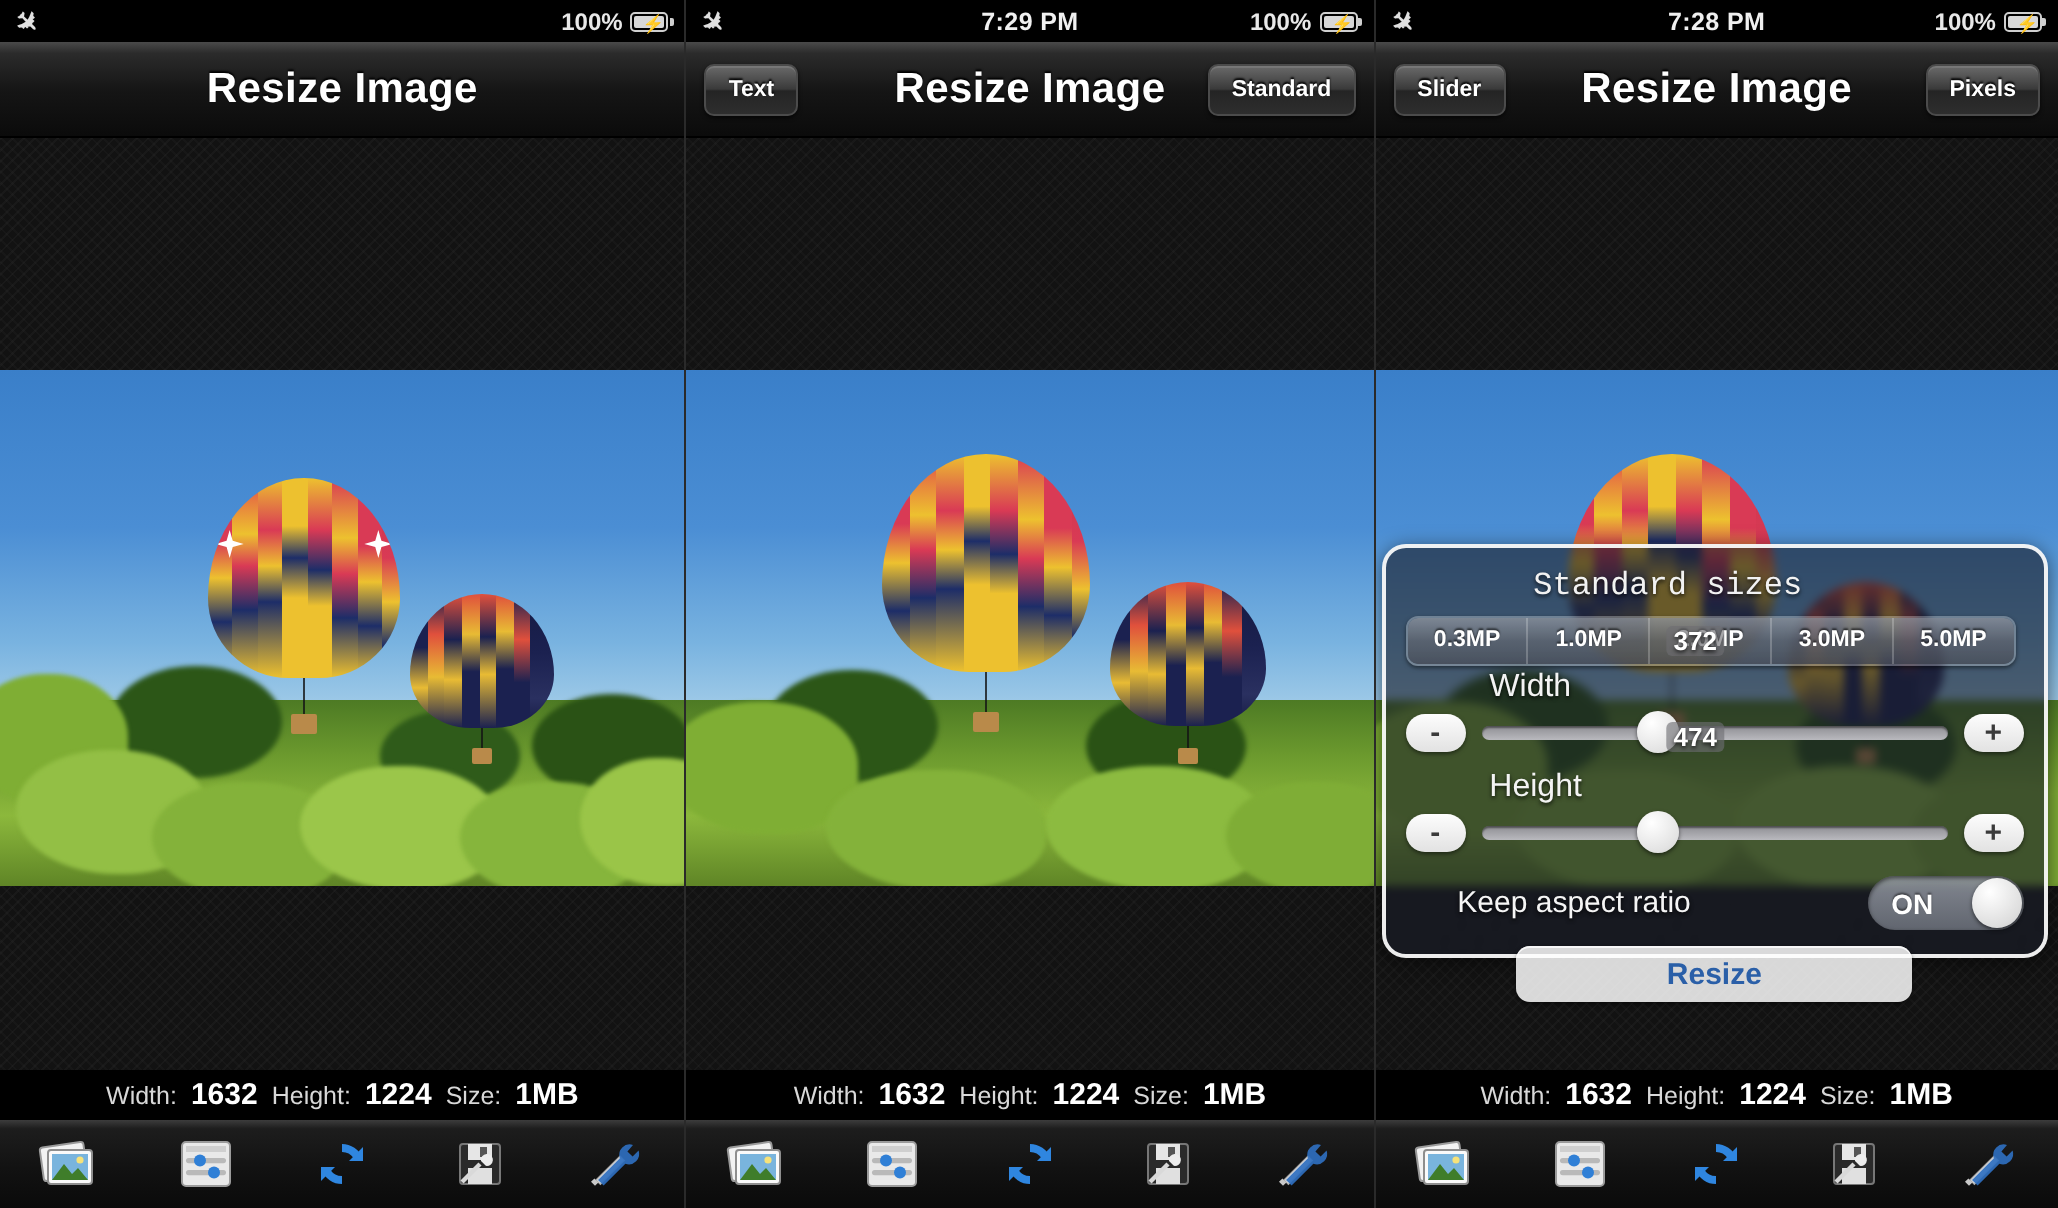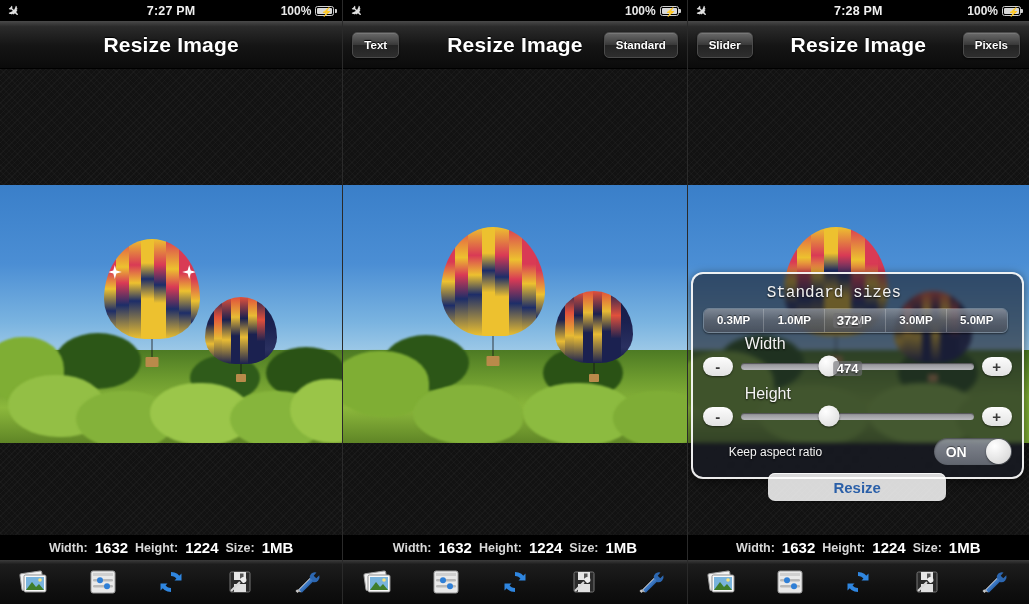--- a/index.html
+++ b/index.html
@@ -79,34 +79,34 @@
   .seg{display:flex;border-radius:6px;overflow:hidden;border:1px solid rgba(255,255,255,.28);
     box-shadow:0 1px 2px rgba(0,0,0,.5);}
   .seg-item{flex:1;text-align:center;padding:5px 0 6px;color:#fff;font-size:11.5px;font-weight:bold;
     background:linear-gradient(180deg,rgba(145,150,160,.78) 0%,rgba(96,101,112,.78) 50%,rgba(74,79,90,.80) 100%);
     border-right:1px solid rgba(255,255,255,.22);text-shadow:0 -1px 1px rgba(0,0,0,.6);cursor:pointer;}
   .seg-item:last-child{border-right:none;}
   .seg.mp{margin-right:4px;}
 
   
   .toggle-row{display:flex;align-items:center;margin-top:11px;}
-  .toggle-label{font-size:12px;color:#f5f5f5;text-shadow:0 1px 2px rgba(0,0,0,.85);
+  .toggle-label{font-size:15px;color:#f5f5f5;text-shadow:0 1px 2px rgba(0,0,0,.85);
     margin:0 auto 0 26px;}
   .switch{position:relative;width:78px;height:27px;border-radius:14px;
     background:linear-gradient(180deg,rgba(150,155,165,.85),rgba(110,115,125,.85));
     box-shadow:0 1px 2px rgba(0,0,0,.55) inset;display:flex;align-items:center;cursor:pointer;}
   .switch .on-text{color:#fff;font-size:14px;font-weight:bold;margin-left:12px;
     text-shadow:0 -1px 1px rgba(0,0,0,.45);}
   .knob{position:absolute;right:1px;top:1px;width:25px;height:25px;border-radius:50%;
     background:radial-gradient(circle at 35% 28%,#fff,#dedede 70%,#c9c9c9 100%);
     box-shadow:0 1px 2px rgba(0,0,0,.55);}
 
   
   .resize-wrap{display:flex;justify-content:center;margin-top:10px;}
-  .resize-btn{width:178px;height:28px;border-radius:7px;
+  .resize-btn{width:198px;height:28px;border-radius:7px;
     background:rgba(255,255,255,.84);
     color:#2a5fa8;font-size:15px;font-weight:bold;display:flex;align-items:center;
     justify-content:center;box-shadow:0 1px 2px rgba(0,0,0,.5),0 1px 0 rgba(255,255,255,.8) inset;
     cursor:pointer;text-align:right;}
 
   
   .slider-block{position:relative;margin-top:2px;}
   .slider-label{font-size:16px;color:#f3f3f3;margin-left:42px;
     text-shadow:0 1px 2px rgba(0,0,0,.85);}
   .slider-line{position:relative;display:flex;align-items:center;height:26px;}
@@ -119,40 +119,39 @@
     box-shadow:0 1px 1px rgba(0,0,0,.45) inset;}
   .thumb{position:absolute;top:50%;width:21px;height:21px;border-radius:50%;
     background:radial-gradient(circle at 35% 28%,#fff,#e3e3e3 70%,#cfcfcf 100%);
     box-shadow:0 1px 2px rgba(0,0,0,.55);transform:translate(-50%,-50%);cursor:grab;}
   .bubble{position:absolute;transform:translateX(-50%);color:#fff;font-size:13px;font-weight:bold;
     background:rgba(110,110,115,.62);padding:0 4px;border-radius:3px;
     text-shadow:0 1px 2px rgba(0,0,0,.8);white-space:nowrap;}
 
   
   .infobar{position:absolute;left:0;right:0;bottom:44px;height:25px;background:#000;
-    display:flex;align-items:center;justify-content:center;gap:7px;color:#d8d8d8;font-size:12.5px;font-weight:bold;}
+    display:flex;align-items:center;justify-content:center;gap:7px;color:#d8d8d8;font-size:12.5px;}
   .infobar b{color:#fff;font-size:15px;}
 
   
   .toolbar{position:absolute;left:0;right:0;bottom:0;height:44px;
     background:linear-gradient(180deg,#3c3c3c 0%,#1d1d1d 10%,#121212 55%,#0a0a0a 100%);
     border-top:1px solid #000;display:flex;align-items:center;justify-content:space-around;}
   .tool{width:40px;height:34px;display:flex;align-items:center;justify-content:center;cursor:pointer;}
 </style>
 </head>
 <body>
 
 <div class="screen">
 
   <div class="panel p1">
     <div class="statusbar">
       <div class="sb-left">
         <span class="plane-icon">✈</span>
       </div>
-      <div class="sb-center">7:27 PM</div>
       <div class="sb-right">
         <span>100%</span>
         <span class="batt">
             <span class="batt-fill"></span>
             <span class="batt-bolt">⚡</span>
           </span>
       </div>
     </div>
 
     <div class="navbar">
@@ -268,20 +267,21 @@
           </svg>
       </div>
     </div>
   </div>
 
   <div class="panel p2">
     <div class="statusbar">
       <div class="sb-left">
         <span class="plane-icon">✈</span>
       </div>
+      <div class="sb-center">7:29 PM</div>
       <div class="sb-right">
         <span>100%</span>
         <span class="batt">
             <span class="batt-fill"></span>
             <span class="batt-bolt">⚡</span>
           </span>
       </div>
     </div>
 
     <div class="navbar">

